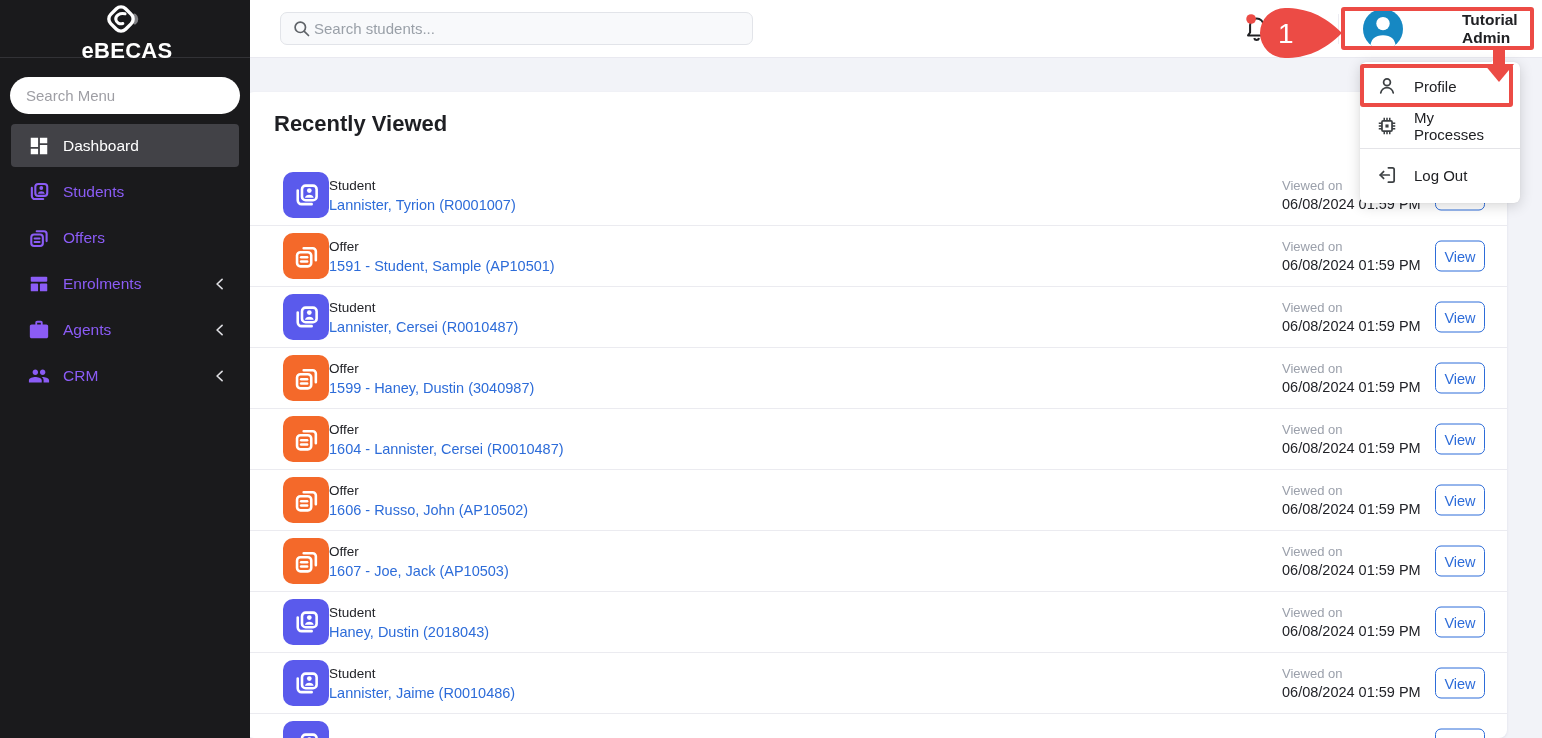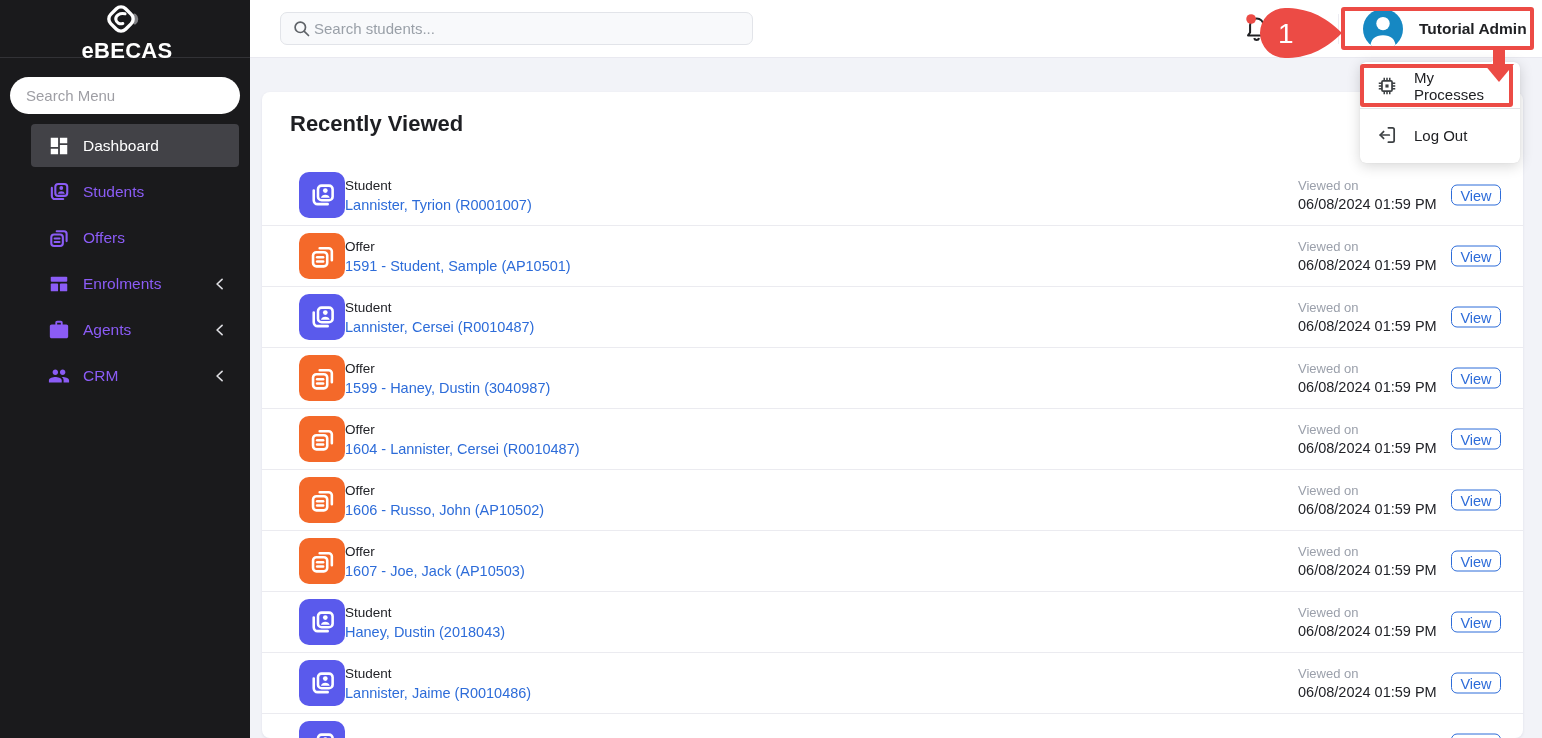--- a/index.html
+++ b/index.html
@@ -11,54 +11,54 @@
   }
   
   .sidebar{position:absolute;left:0;top:0;width:250px;height:738px;background:var(--sidebar-bg,#1a1a1c);z-index:10;}
   .side-header{height:57px;display:flex;align-items:center;padding:0 16px 0 8px;border-bottom:1px solid #323236;flex-direction:column;}
   .logo{width:38px;height:38px;flex:0 0 auto;}
   .app-title{color:#fff;font-size:22px;font-weight:700;margin-left:12px;letter-spacing:.3px;}
   .collapse{margin-left:auto;width:24px;height:24px;cursor:pointer;}
   .menu-search{margin:19px 10px 10px;}
   .menu-search input{width:100%;height:37px;border:none;border-radius:19px;padding:0 16px;font-size:15px;box-sizing:border-box;outline:none;color:#333;background:#fff;}
   .menu-search input::placeholder{color:#9e9ea4;}
-  .nav{margin-top:2px;padding-left:20px;}
+  .nav{margin-top:2px;}
   .nav-item{height:43px;margin:3px 11px;display:flex;align-items:center;padding:0 9px 0 17px;border-radius:4px;color:#8b5cf6;font-size:15.5px;font-weight:500;cursor:pointer;}
   .nav-item.active{background:var(--sidebar-active,#424247);color:#fff;}
   .nav-icon{width:22px;height:22px;margin-right:13px;display:flex;align-items:center;justify-content:center;}
   .nav-icon svg{width:22px;height:22px;}
   .nav-chevron{margin-left:auto;width:20px;height:20px;color:#dcdce0;}
   .nav-chevron svg{width:20px;height:20px;stroke:currentColor;stroke-width:2;fill:none;stroke-linecap:round;stroke-linejoin:round;}
   
   .topbar{position:absolute;left:250px;top:0;width:1292px;height:57px;background:#fff;border-bottom:1px solid #e9e9f0;z-index:5;}
   .search-box{position:absolute;left:30px;top:12px;width:473px;height:33px;background:#f8f9fb;border:1px solid #e2e4e9;border-radius:7px;display:flex;align-items:center;padding:0 12px;box-sizing:border-box;gap:2px;}
   .search-box svg{width:17px;height:17px;flex:0 0 auto;}
   .search-box input{border:none;background:transparent;outline:none;flex:1;font-size:15px;color:#333;font-family:"Liberation Sans",sans-serif;}
   .search-box input::placeholder{color:#9aa0a8;}
   .bell{position:absolute;left:993px;top:13px;width:27px;height:30px;cursor:pointer;}
   .tb-divider{position:absolute;left:1088px;top:14px;width:1px;height:30px;background:#ececf2;}
-  .user-btn{position:absolute;left:1113px;top:8px;height:41px;display:flex;align-items:center;cursor:pointer;}
+  .user-btn{position:absolute;left:1113px;top:8px;height:41px;display:flex;align-items:center;cursor:pointer;gap:43px;}
   .avatar{width:40px;height:40px;border-radius:50%;background:var(--avatar-blue,#1688c3);overflow:hidden;position:relative;flex:0 0 auto;}
   .user-name{margin-left:16px;font-size:15.5px;font-weight:700;color:#202124;}
   
-  .card{position:absolute;left:262px;top:92px;width:1261px;height:646px;background:#fff;border-radius:8px;box-shadow:0 1px 3px rgba(30,30,80,.08);z-index:1;overflow:hidden;}
+  .card{position:absolute;left:246px;top:92px;width:1261px;height:646px;background:#fff;border-radius:8px;box-shadow:0 1px 3px rgba(30,30,80,.08);z-index:1;overflow:hidden;}
   .card-title{margin:19px 0 0 28px;font-size:22px;line-height:26px;font-weight:700;color:#1e1f23;}
   .list{margin-top:28px;}
   .row{height:61px;border-bottom:1px solid #ebebf0;position:relative;display:flex;align-items:center;padding-left:37px;box-sizing:border-box;}
   .tile{width:46px;height:46px;border-radius:10px;display:flex;align-items:center;justify-content:center;flex:0 0 auto;}
   .tile svg{width:27px;height:27px;color:#fff;}
   .tile.student-icon{background:var(--student-tile,#5a5aec);}
   .tile.offer-icon{background:var(--offer-tile,#f4692a);}
   .row-text{}
   .row-type{font-size:13.5px;color:#222328;}
   .row-link{font-size:14.5px;color:var(--accent-blue,#2d6cd9);margin-top:4px;cursor:pointer;}
   .row-right{position:absolute;left:1036px;top:50%;transform:translateY(-50%);}
   .viewed-on{font-size:13px;color:#9ba0ab;}
   .viewed-date{font-size:14.5px;color:#222328;margin-top:3px;}
-  .view-btn{position:absolute;left:1189px;top:50%;transform:translateY(-50%);width:50px;height:21px;border:1px solid var(--accent-blue,#2d6cd9);border-radius:6px;background:#fff;color:var(--accent-blue,#2d6cd9);font-size:14.5px;font-family:"Liberation Sans",sans-serif;display:flex;align-items:center;justify-content:center;cursor:pointer;padding:0;box-sizing:border-box;}
+  .view-btn{position:absolute;left:1189px;top:50%;transform:translateY(-50%);width:50px;height:31px;border:1px solid var(--accent-blue,#2d6cd9);border-radius:6px;background:#fff;color:var(--accent-blue,#2d6cd9);font-size:14.5px;font-family:"Liberation Sans",sans-serif;display:flex;align-items:center;justify-content:center;cursor:pointer;padding:0;box-sizing:border-box;}
   
   .dropdown{position:absolute;left:1360px;top:62px;width:160px;background:#fff;border-radius:6px;box-shadow:0 3px 14px rgba(0,0,0,.16),0 0 1px rgba(0,0,0,.12);z-index:20;padding:4px 0 8px;}
   .dd-caret{position:absolute;top:-5px;right:16px;width:11px;height:11px;background:#fff;transform:rotate(45deg);}
   .dd-item{height:40px;display:flex;align-items:center;padding:0 16px;gap:16px;font-size:15px;color:#202124;cursor:pointer;}
   .dd-icon{width:22px;height:22px;color:#3c4043;display:flex;}
   .dd-icon svg{width:22px;height:22px;}
   .dd-divider{border-top:1px solid #e4e4e8;margin:2px 0 6px;}
   
   .ann{position:absolute;pointer-events:none;}
   .ann-rect-user{left:1341px;top:7px;width:193px;height:43px;border:4px solid var(--annotation-red,#ec4b45);border-radius:3px;box-sizing:border-box;z-index:30;}
@@ -416,20 +416,31 @@
       <div class="viewed-on">Viewed on</div>
       <div class="viewed-date"></div>
     </div>
     <button class="view-btn">View</button>
   </div>
     </div>
 </div>
 
 <div class="dropdown" id="dd-root">
   <div class="dd-caret"></div>
+<div class="dd-item">
+    <span class="dd-icon">
+        <svg viewBox="0 0 24 24">
+          <g fill="none" stroke="currentColor" stroke-width="1.9" stroke-linecap="round">
+            <circle cx="12" cy="8" r="3.7"></circle>
+            <path d="M5.2 19.5 a6.9 6.9 0 0 1 13.6 0"></path>
+          </g>
+        </svg>
+      </span>
+    <span class="dd-label">Profile</span>
+  </div>
     <div class="dd-item">
     <span class="dd-icon">
         <svg viewBox="0 0 24 24">
           <g fill="none" stroke="currentColor" stroke-width="1.9">
             <rect x="6.5" y="6.5" width="11" height="11" rx="1.2"></rect>
           </g>
           <rect x="10.3" y="10.3" width="3.4" height="3.4" fill="currentColor"></rect>
           <g stroke="currentColor" stroke-width="1.7">
             <line x1="9" y1="3" x2="9" y2="6.5"></line>
             <line x1="12" y1="3" x2="12" y2="6.5"></line>

